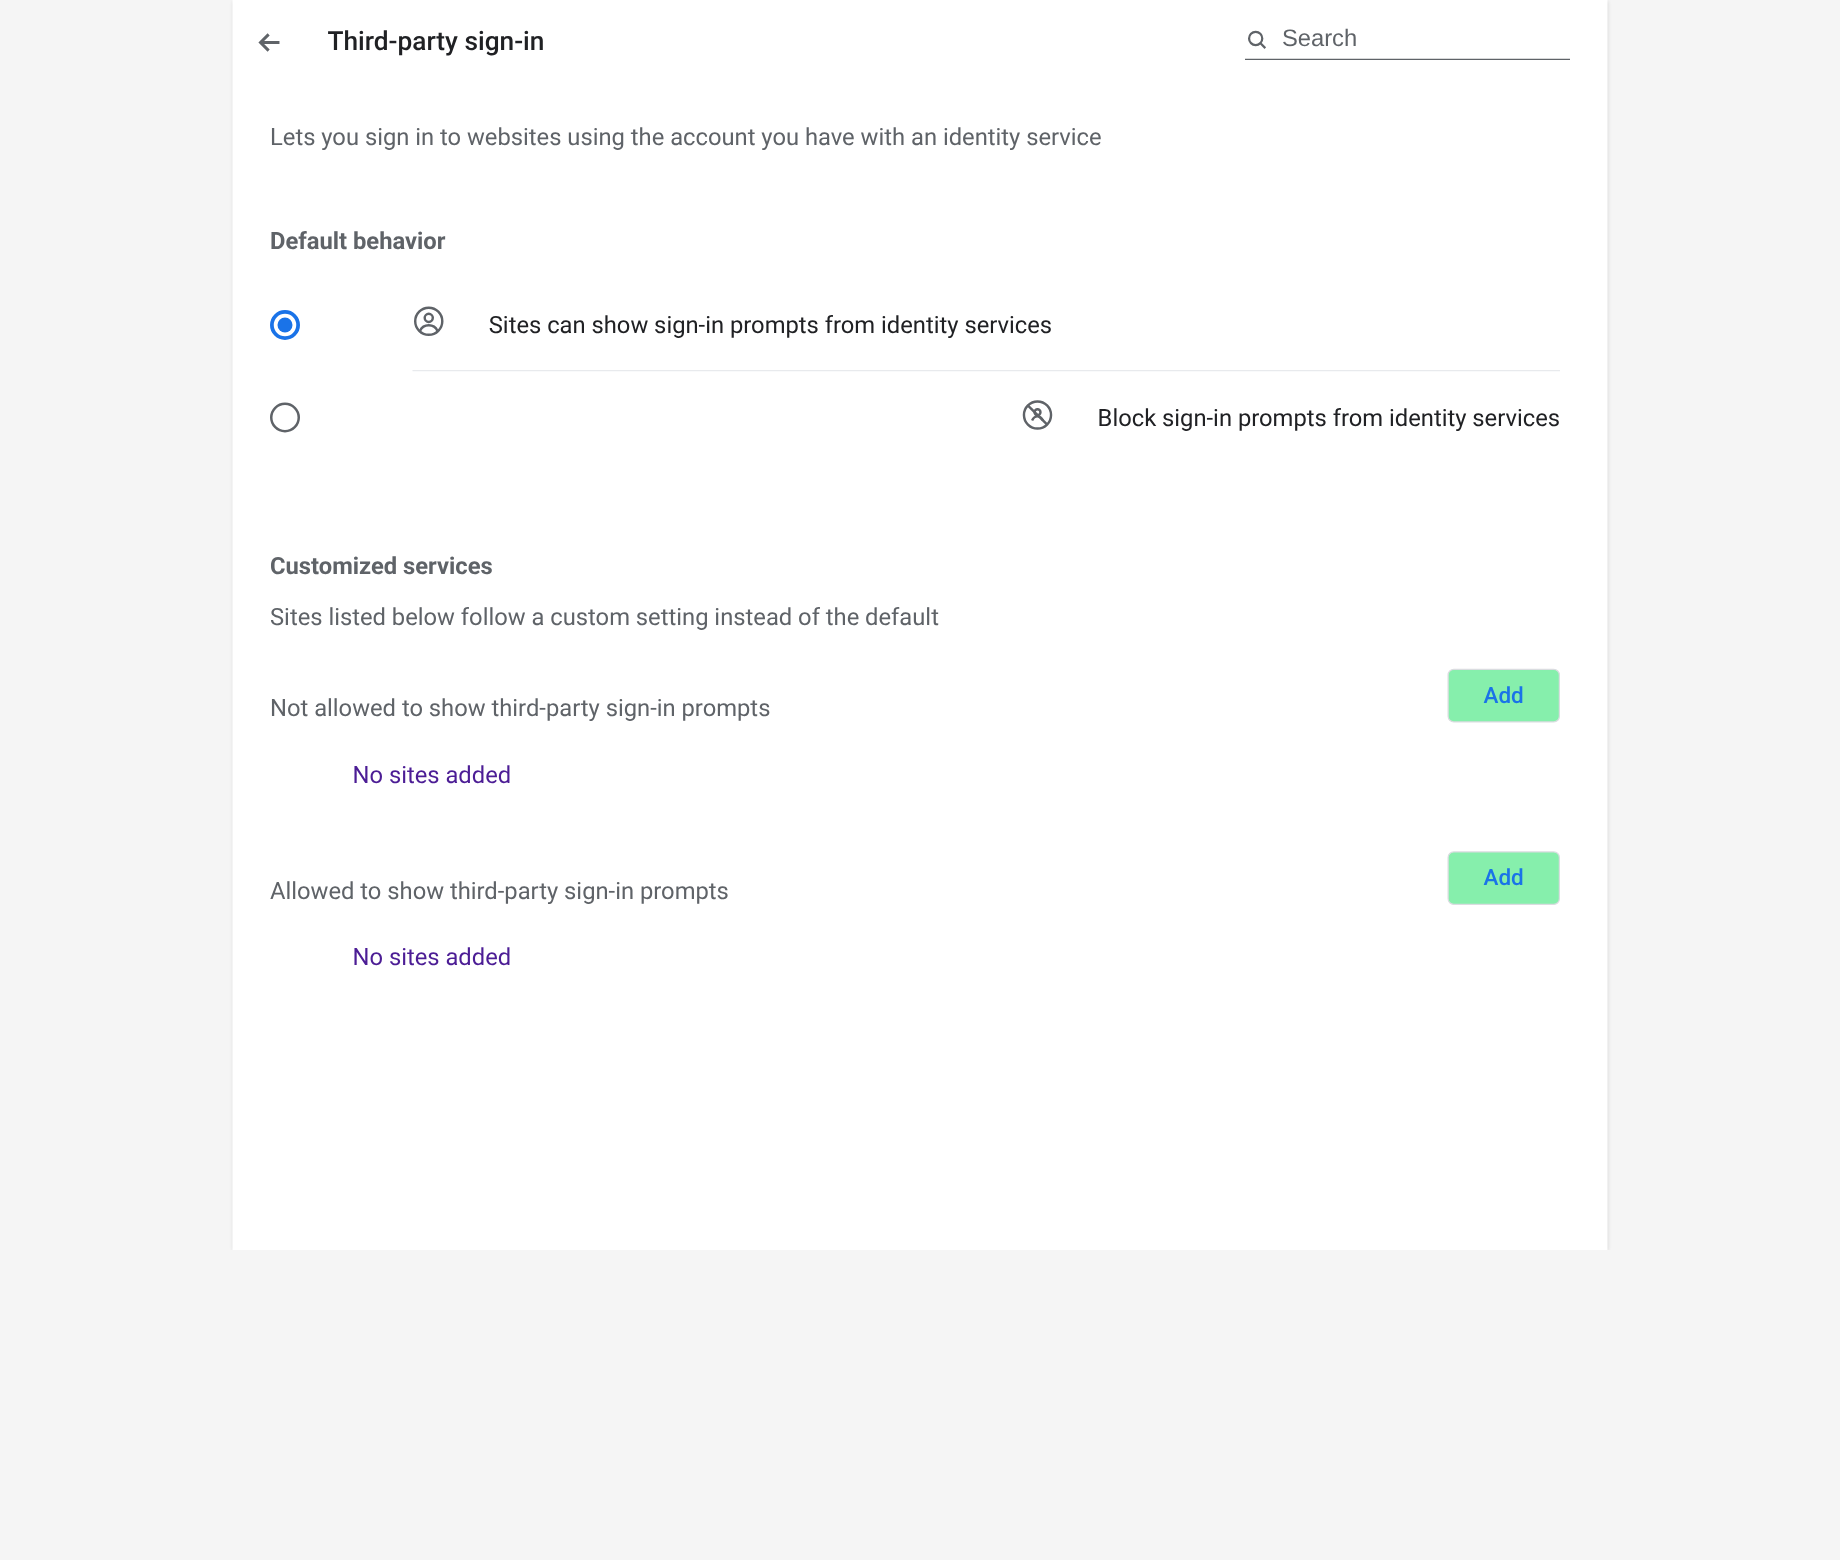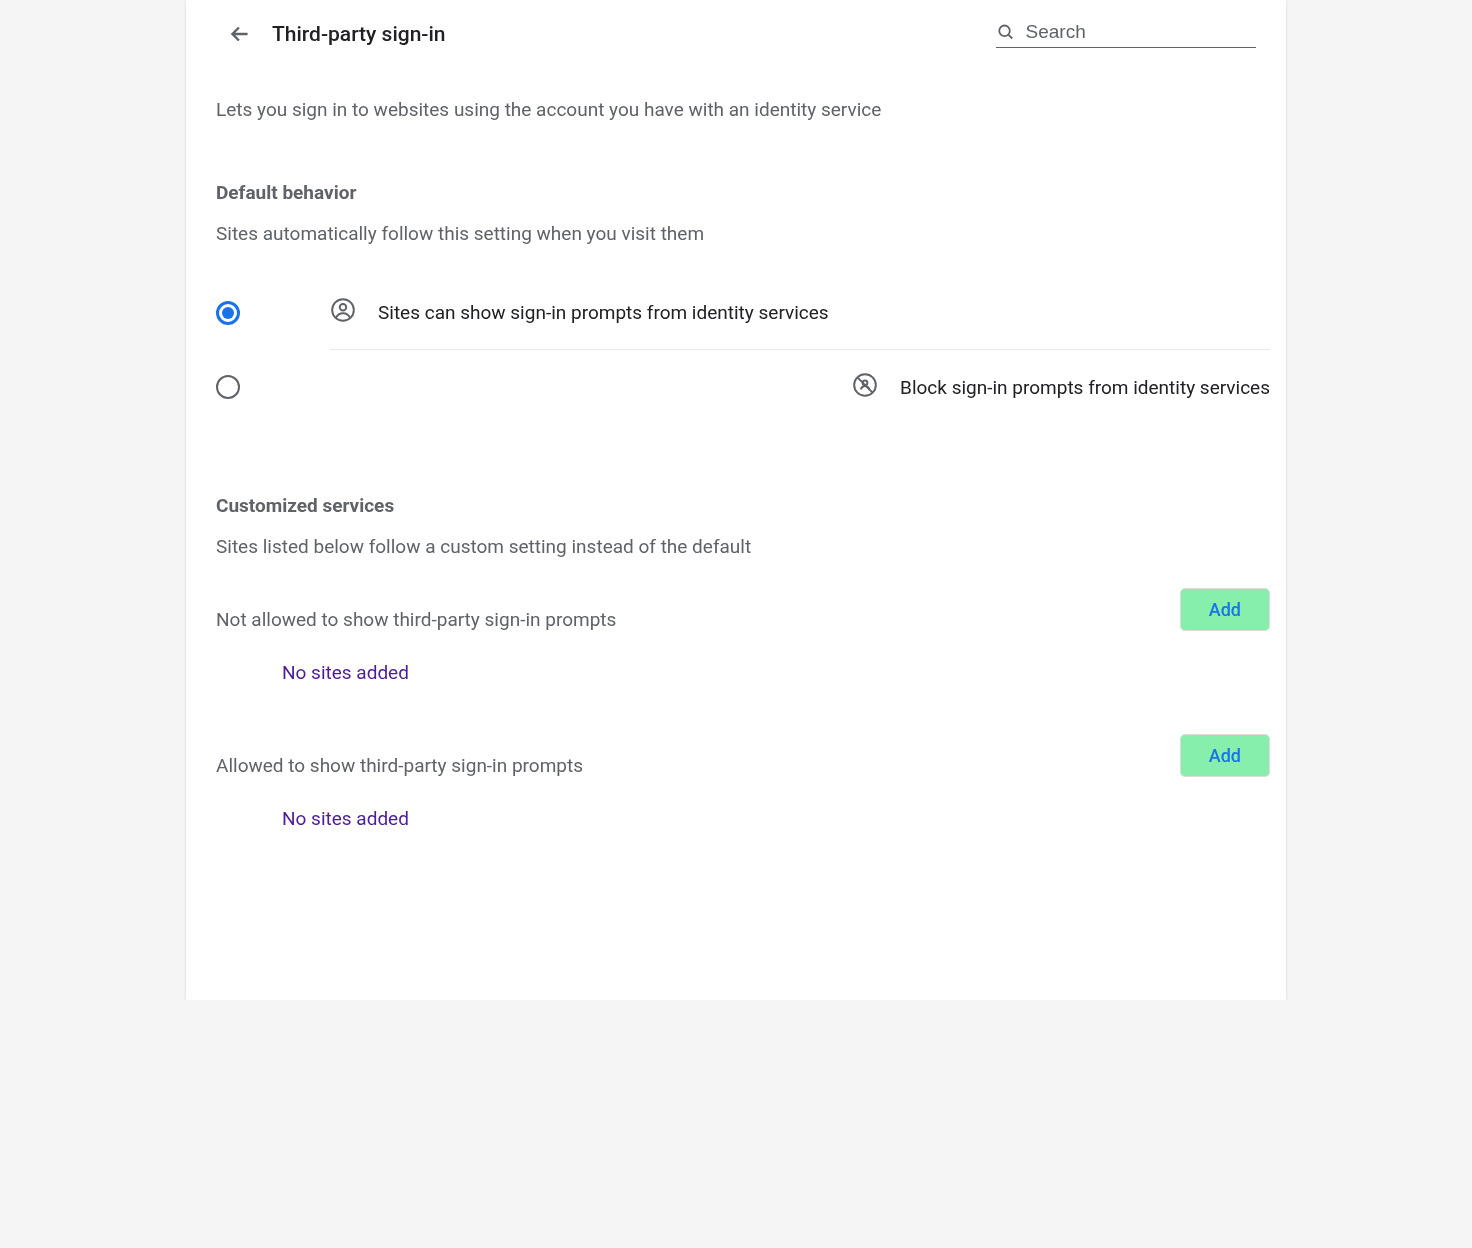--- a/index.html
+++ b/index.html
@@ -17,22 +17,21 @@
       background: #fff;
       width: 1100px;
       min-height: 1000px;
       box-shadow: 0 1px 3px rgba(0,0,0,0.12);
       padding: 0;
     }
     .header {
       display: flex;
       align-items: center;
       padding: 20px 30px 20px 16px;
-      gap: 18px;
-      margin-left: 24px;
+      gap: 32px;
     }
     .back-btn {
       width: 28px;
       height: 28px;
       display: flex;
       align-items: center;
       justify-content: center;
       cursor: pointer;
       color: #5f6368;
     }
@@ -58,21 +57,21 @@
       outline: none;
       font-size: 19px;
       color: #8b5cf6;
       background: transparent;
       width: 100%;
     }
     .search-input::placeholder {
       color: #5f6368;
     }
     .content {
-      padding: 30px 16px 40px 30px;
+      padding: 30px 38px 40px 30px;
     }
     .description {
       font-size: 19px;
       color: #5f6368;
       margin-bottom: 60px;
     }
     .section-title {
       font-size: 19px;
       font-weight: 700;
       color: #5f6368;
@@ -108,21 +107,21 @@
     }
     .radio-inner {
       width: 12px;
       height: 12px;
       border-radius: 50%;
       background: #1a73e8;
     }
     .radio-content {
       display: flex;
       align-items: center;
-      gap: 22px;
+      gap: 35px;
       flex: 1;
     }
     .radio-icon {
       color: #5f6368;
       flex-shrink: 0;
     }
     .radio-label {
       font-size: 19px;
       color: #202124;
     }
@@ -179,21 +178,20 @@
         <line x1="15.5" y1="15.5" x2="20" y2="20"></line>
       </svg>
       <input class="search-input" type="text" placeholder="Search" style="">
     </div>
   </div>
 
   <div class="content">
     <div class="description">Lets you sign in to websites using the account you have with an identity service</div>
 
     <div class="section-title">Default behavior</div>
-    <div class="section-subtitle">Sites automatically follow this setting when you visit them</div>
 
     <div class="radio-group">
       <div class="radio-row-wrapper">
         <div class="radio-outer selected">
           <div class="radio-inner"></div>
         </div>
         <div class="radio-content divider-row" style="flex:1; padding:22px 0;">
           <span class="radio-icon">
             <svg width="26" height="26" viewBox="0 0 24 24" fill="none" stroke="currentColor" stroke-width="1.8">
               <circle cx="12" cy="12" r="10"></circle>

